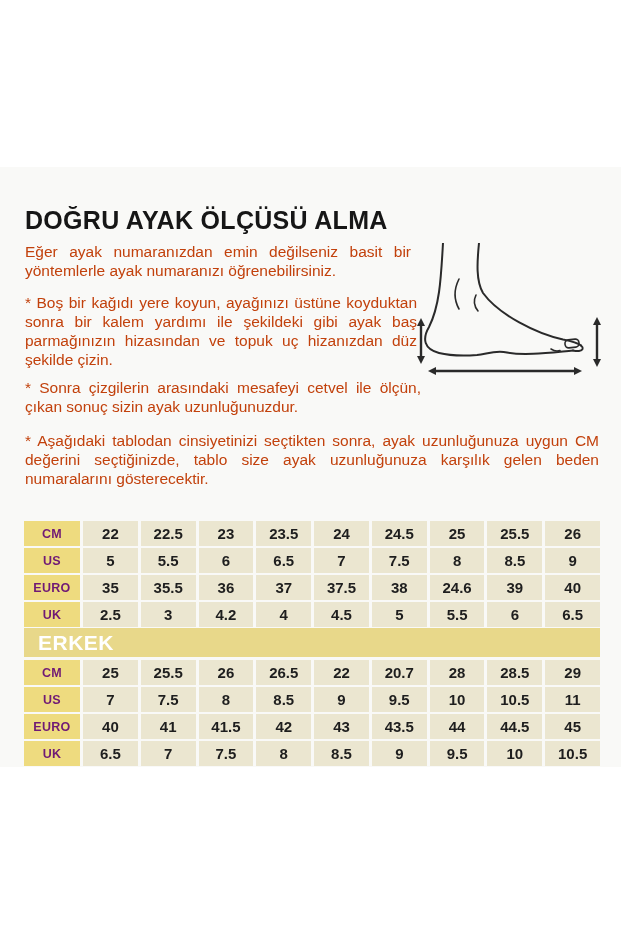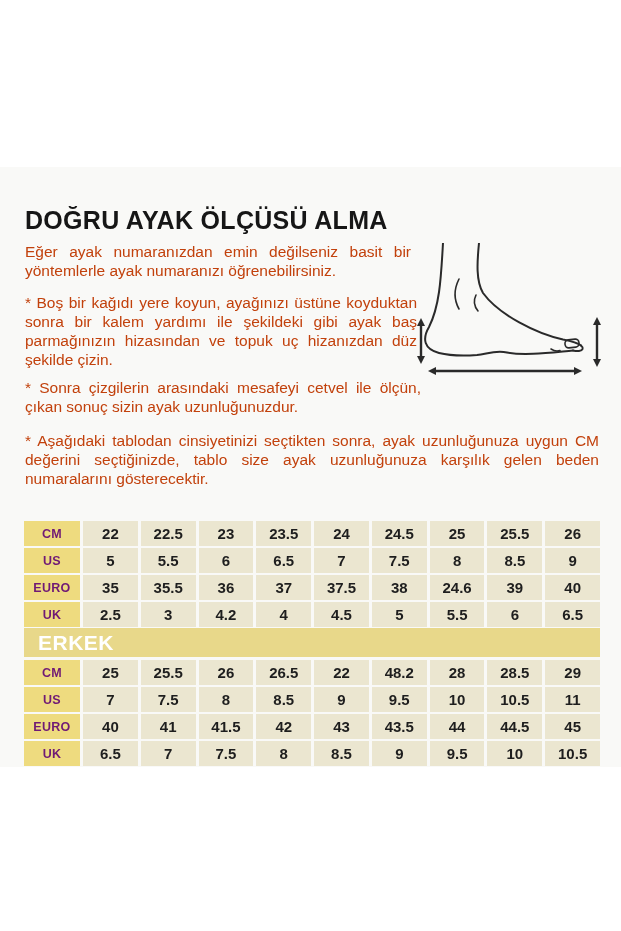--- a/index.html
+++ b/index.html
@@ -153,21 +153,21 @@
     <span>ERKEK</span>
   </div>
   <div class="abs size-table table-erkek">
       <div class="trow">
         <div class="tlabel">CM</div>
         <div class="tcell">25</div>
         <div class="tcell">25.5</div>
         <div class="tcell">26</div>
         <div class="tcell">26.5</div>
         <div class="tcell">22</div>
-        <div class="tcell">48.2</div>
+        <div class="tcell">20.7</div>
         <div class="tcell">28</div>
         <div class="tcell">28.5</div>
         <div class="tcell">29</div>
       </div>
       <div class="trow">
         <div class="tlabel">US</div>
         <div class="tcell">7</div>
         <div class="tcell">7.5</div>
         <div class="tcell">8</div>
         <div class="tcell">8.5</div>

